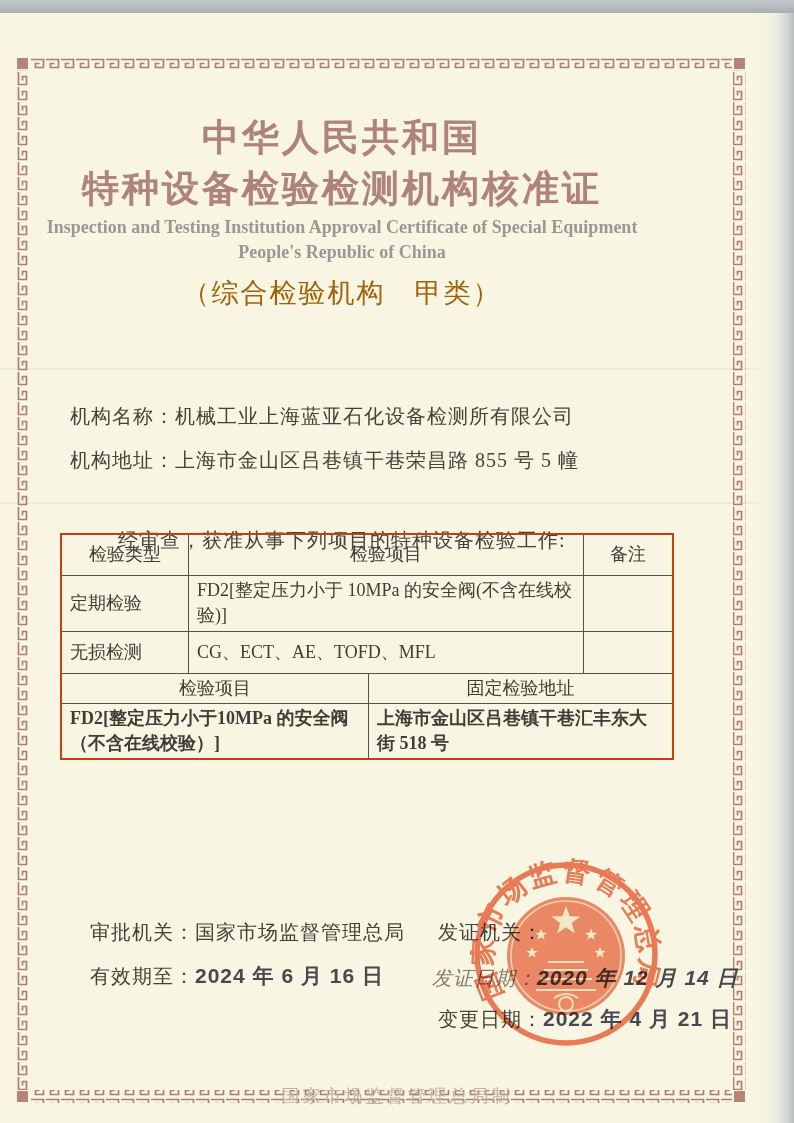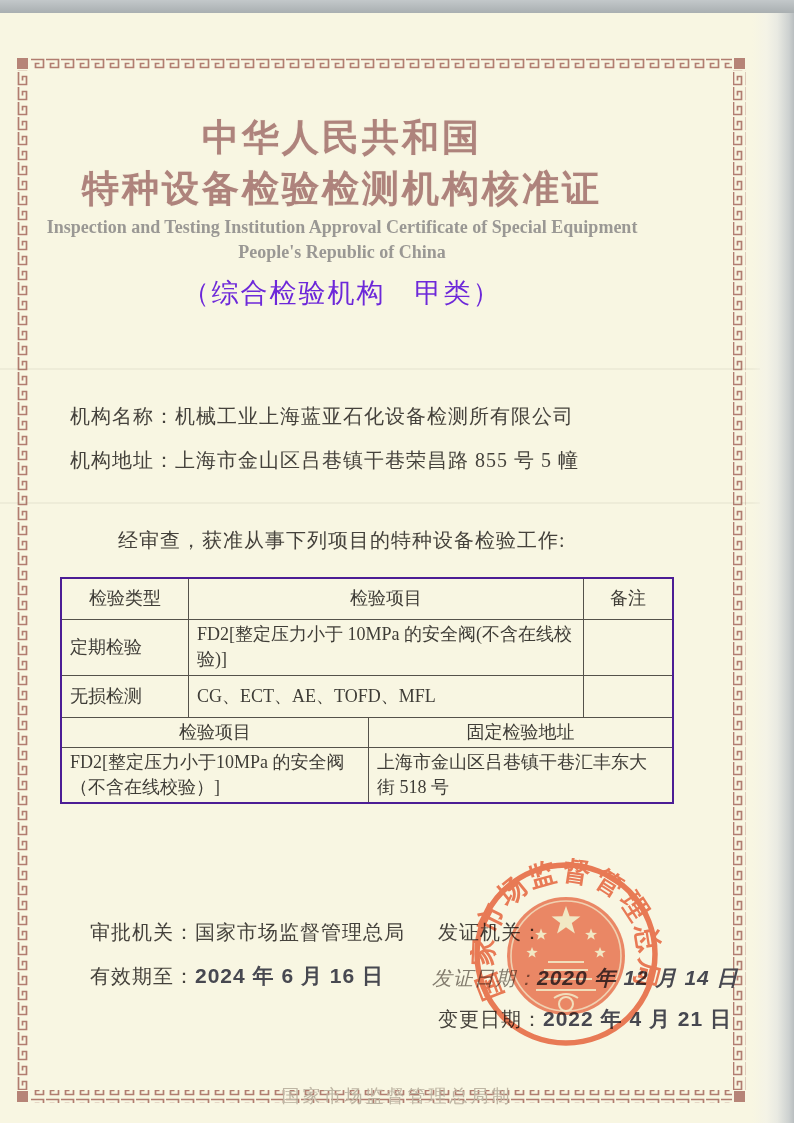--- a/index.html
+++ b/index.html
@@ -22,38 +22,38 @@
   }
   .crease{position:absolute;left:0;width:760px;height:2px;background:rgba(120,110,85,0.07);}
   .frame-svg{position:absolute;left:16px;top:44px;}
   .content{position:absolute;left:18px;top:0;width:648px;height:1110px;}
   .center-line{position:absolute;left:0;width:100%;text-align:center;}
   .title-cn{
     font-weight:bold;color:#ae837c;font-size:37px;letter-spacing:3px;
     text-shadow:0 0 1px rgba(174,131,124,0.35);
   }
   .title-en{font-weight:bold;color:#9a9894;}
-  .category{color:#6d28d9;font-size:27px;letter-spacing:2px;}
+  .category{color:#a16207;font-size:27px;letter-spacing:2px;}
   .number-line{
     position:absolute;right:28px;top:305px;color:#5d5b55;font-size:21px;letter-spacing:1px;
   }
   .field-line{position:absolute;color:#45423c;font-size:20px;letter-spacing:1px;}
   .intro-line{position:absolute;color:#45423c;font-size:20px;letter-spacing:1px;}
   .cert-table-wrap{
-    position:absolute;left:60px;top:564px;width:610px;
-    border:2px solid #4c1d95;background:transparent;
+    position:absolute;left:60px;top:520px;width:610px;
+    border:2px solid #c2410c;background:transparent;
   }
   table.cert{border-collapse:collapse;width:100%;table-layout:fixed;color:#3f3d37;font-size:18px;}
   table.cert td{border:1px solid #55524a;padding:2px 8px;vertical-align:middle;line-height:25px;}
   table.cert tr td:first-child{border-left:none;}
   table.cert tr td:last-child{border-right:none;}
   table.cert tr:first-child td{border-top:none;}
   table.cert.top tr:last-child td{border-bottom:1px solid #55524a;}
   table.cert.bottom tr:first-child td{border-top:none;}
-  table.cert.bottom tr:last-child td{border-bottom:none;}
+  table.cert.bottom tr:last-child td{border-bottom:none;font-weight:bold;}
   .c-center{text-align:center;}
   .footer-label{position:absolute;color:#45423c;font-size:20px;letter-spacing:1px;}
   .footer-label.faded{color:#837c6e;font-style:italic;}
   .date-value{
     font-family:"Liberation Sans","DejaVu Sans",sans-serif;
     font-weight:bold;color:#474850;font-size:21px;letter-spacing:1px;
   }
   .made-by{
     position:absolute;left:0;width:100%;top:1071px;text-align:center;
     color:#bdb5a3;font-size:18px;letter-spacing:3px;

